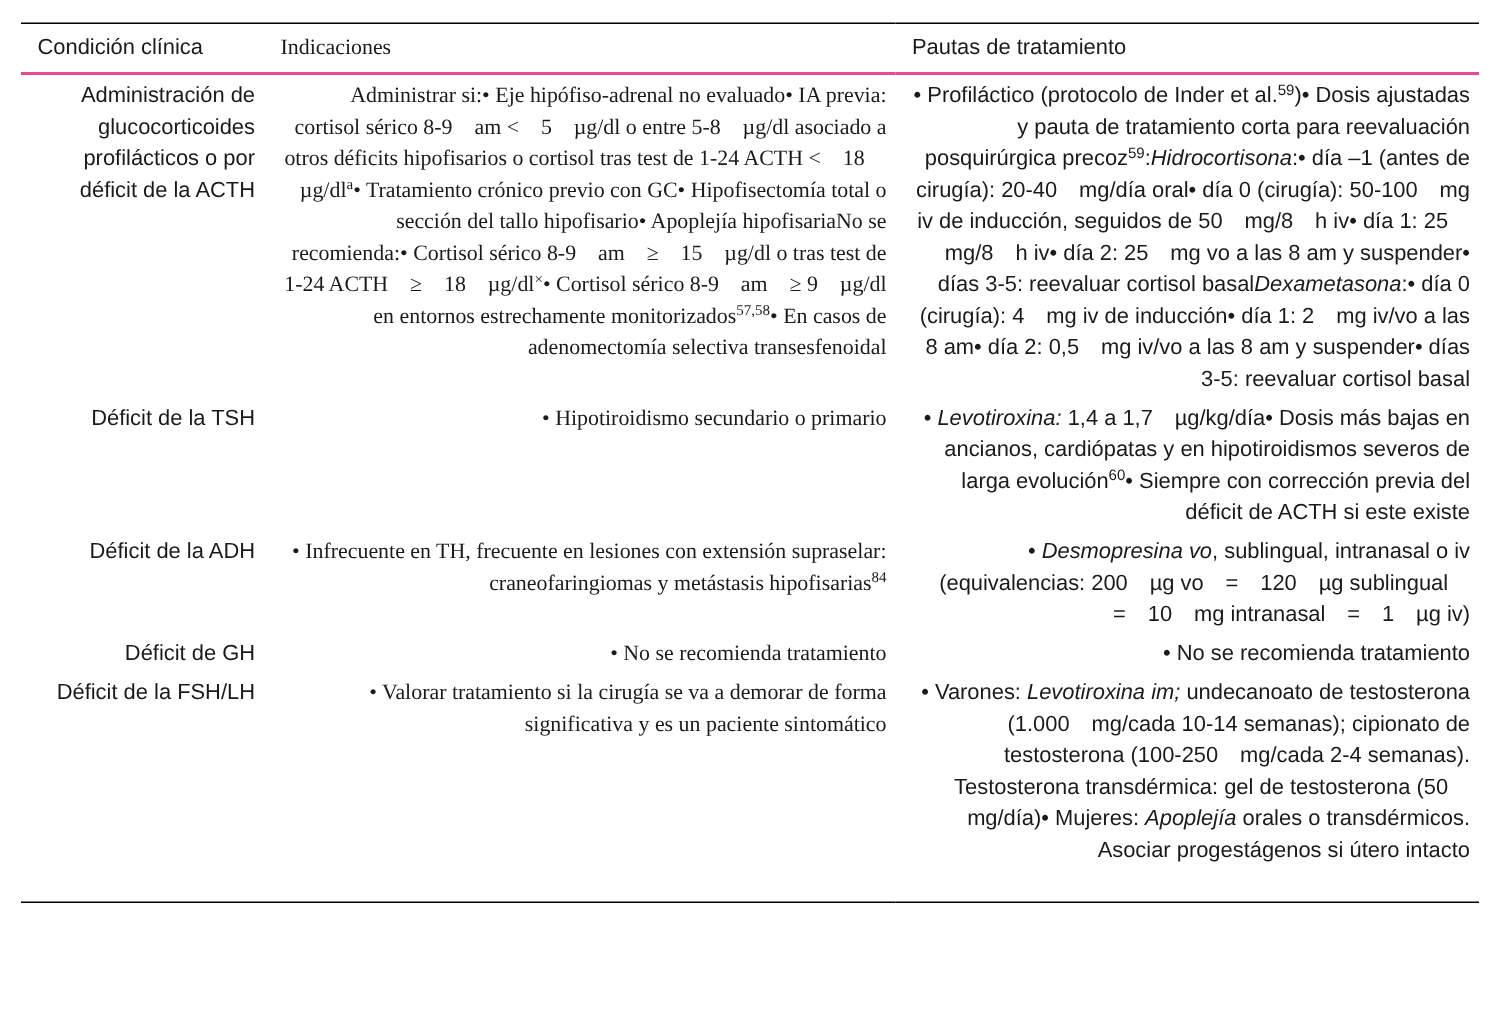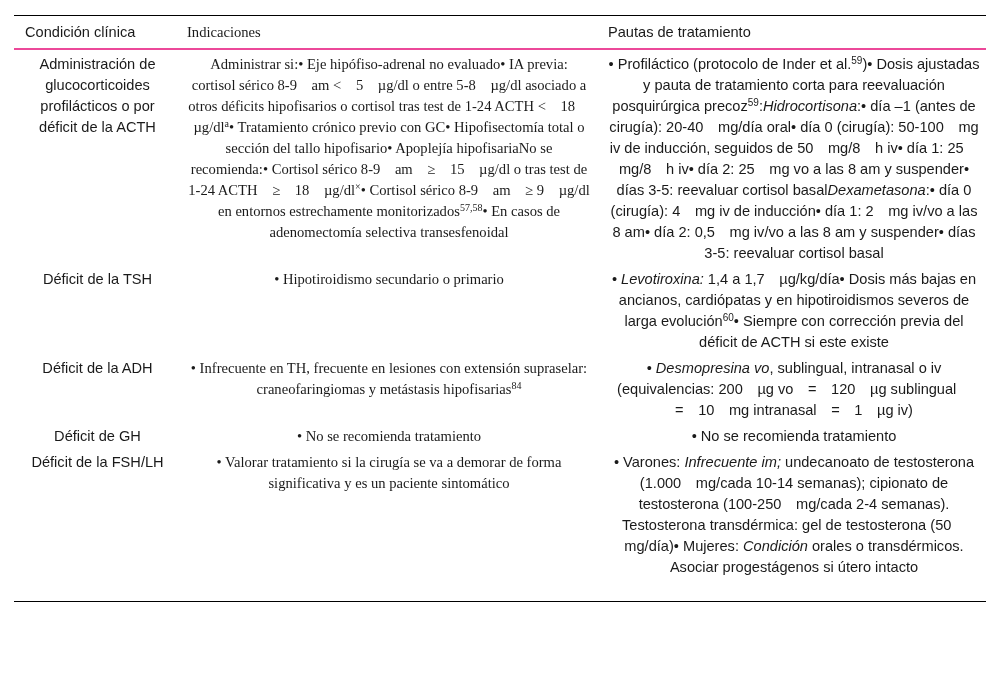--- a/index.html
+++ b/index.html
@@ -18,21 +18,21 @@
   }
   thead th {
     font-weight: normal; text-align: left;
     padding: 6px 6px 6px 11px;
     line-height: 20px;
     border-bottom: 2px solid #ec4899;
     vertical-align: top;
   }
   tbody td {
     vertical-align: top;
-    text-align: center;
+    text-align: right;
     padding: 3px 6px 2px 11px;
     line-height: 21px;
   }
   tbody tr:first-child td { padding-top: 4px; }
   tbody tr:last-child td { padding-bottom: 23px; }
   .col1 { width: 145px; }
   .col2 { width: 404px; font-family: Liberation Serif, serif; }
   .col3 { }
   .cell-text { white-space: pre-wrap; word-wrap: break-word; }
   i { }
@@ -67,17 +67,17 @@
         <td class="col3 cell-text"><span>• </span><i>Desmopresina vo</i><span>, sublingual, intranasal o iv (equivalencias: 200 µg vo = 120 µg sublingual = 10 mg intranasal = 1 µg iv)</span></td>
       </tr>
       <tr>
         <td class="col1">Déficit de GH</td>
         <td class="col2 cell-text"><span>• No se recomienda tratamiento</span></td>
         <td class="col3 cell-text"><span>• No se recomienda tratamiento</span></td>
       </tr>
       <tr>
         <td class="col1">Déficit de la FSH/LH</td>
         <td class="col2 cell-text"><span>• Valorar tratamiento si la cirugía se va a demorar de forma significativa y es un paciente sintomático</span></td>
-        <td class="col3 cell-text"><span>• Varones: </span><i>Infrecuente im;</i><span> undecanoato de testosterona (1.000 mg/cada 10-14 semanas); cipionato de testosterona (100-250 mg/cada 2-4 semanas). Testosterona transdérmica: gel de testosterona (50 mg/día)• Mujeres: </span><i>Condición</i><span> orales o transdérmicos. Asociar progestágenos si útero intacto</span></td>
+        <td class="col3 cell-text"><span>• Varones: </span><i>Levotiroxina im;</i><span> undecanoato de testosterona (1.000 mg/cada 10-14 semanas); cipionato de testosterona (100-250 mg/cada 2-4 semanas). Testosterona transdérmica: gel de testosterona (50 mg/día)• Mujeres: </span><i>Apoplejía</i><span> orales o transdérmicos. Asociar progestágenos si útero intacto</span></td>
       </tr>
     </tbody>
   </table>
 </div>
 
 </body></html>

